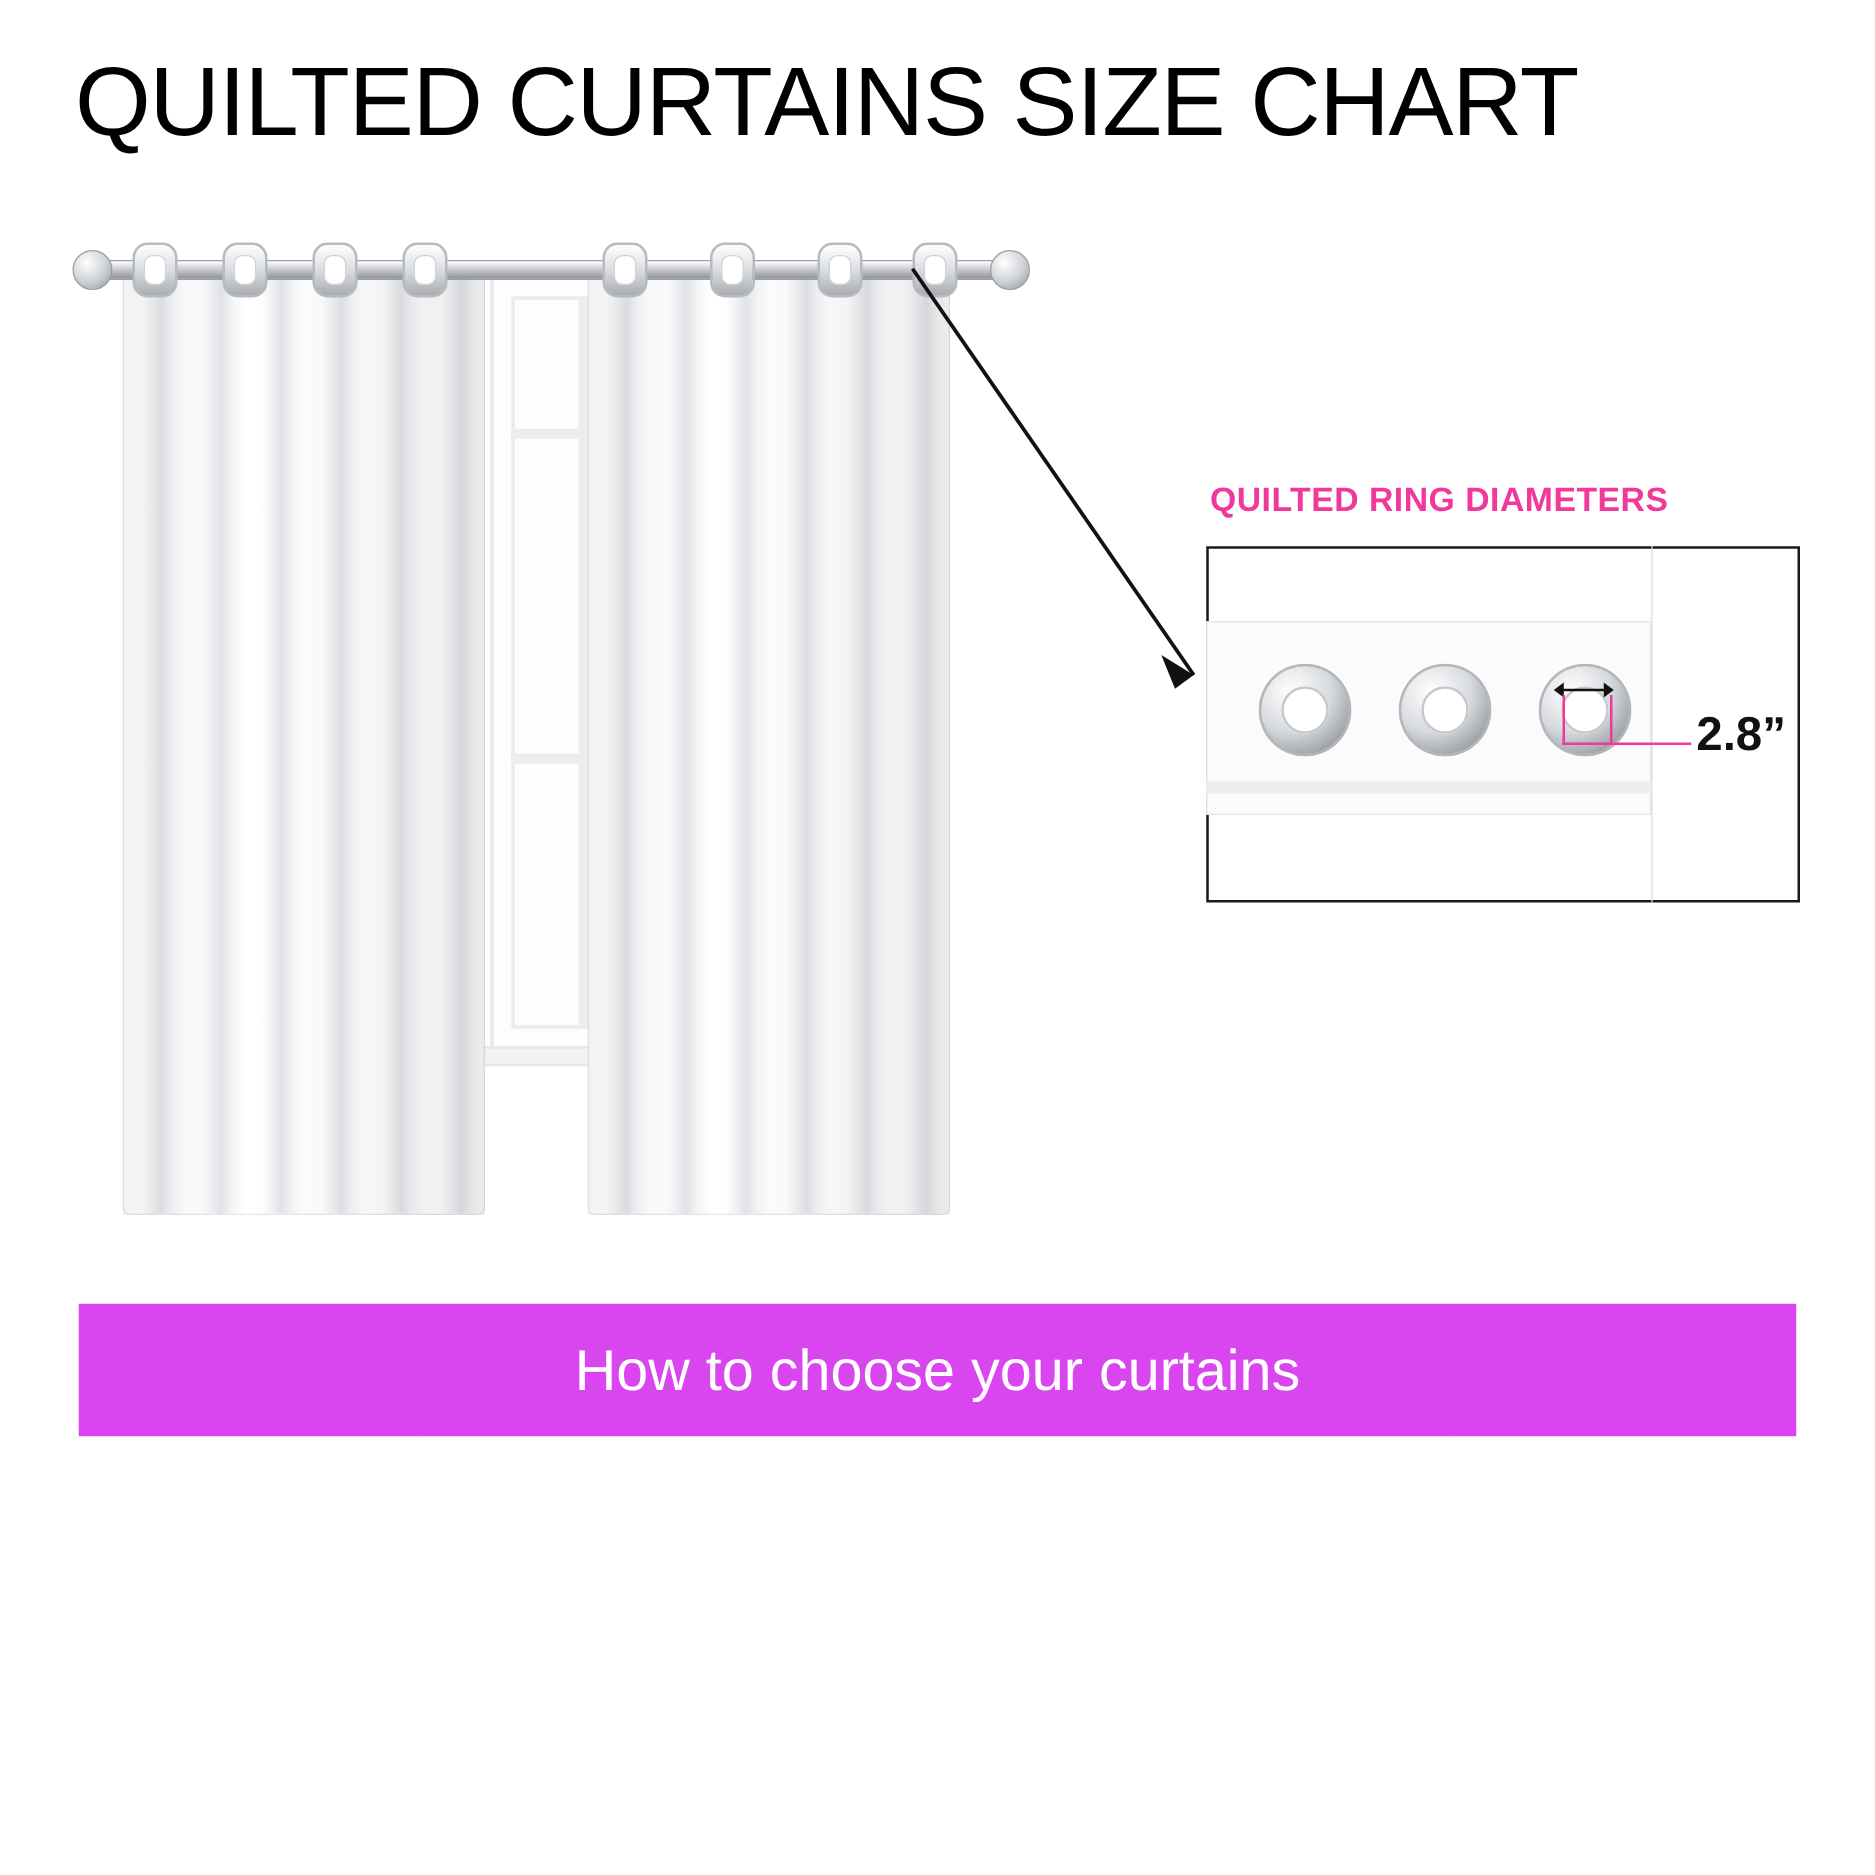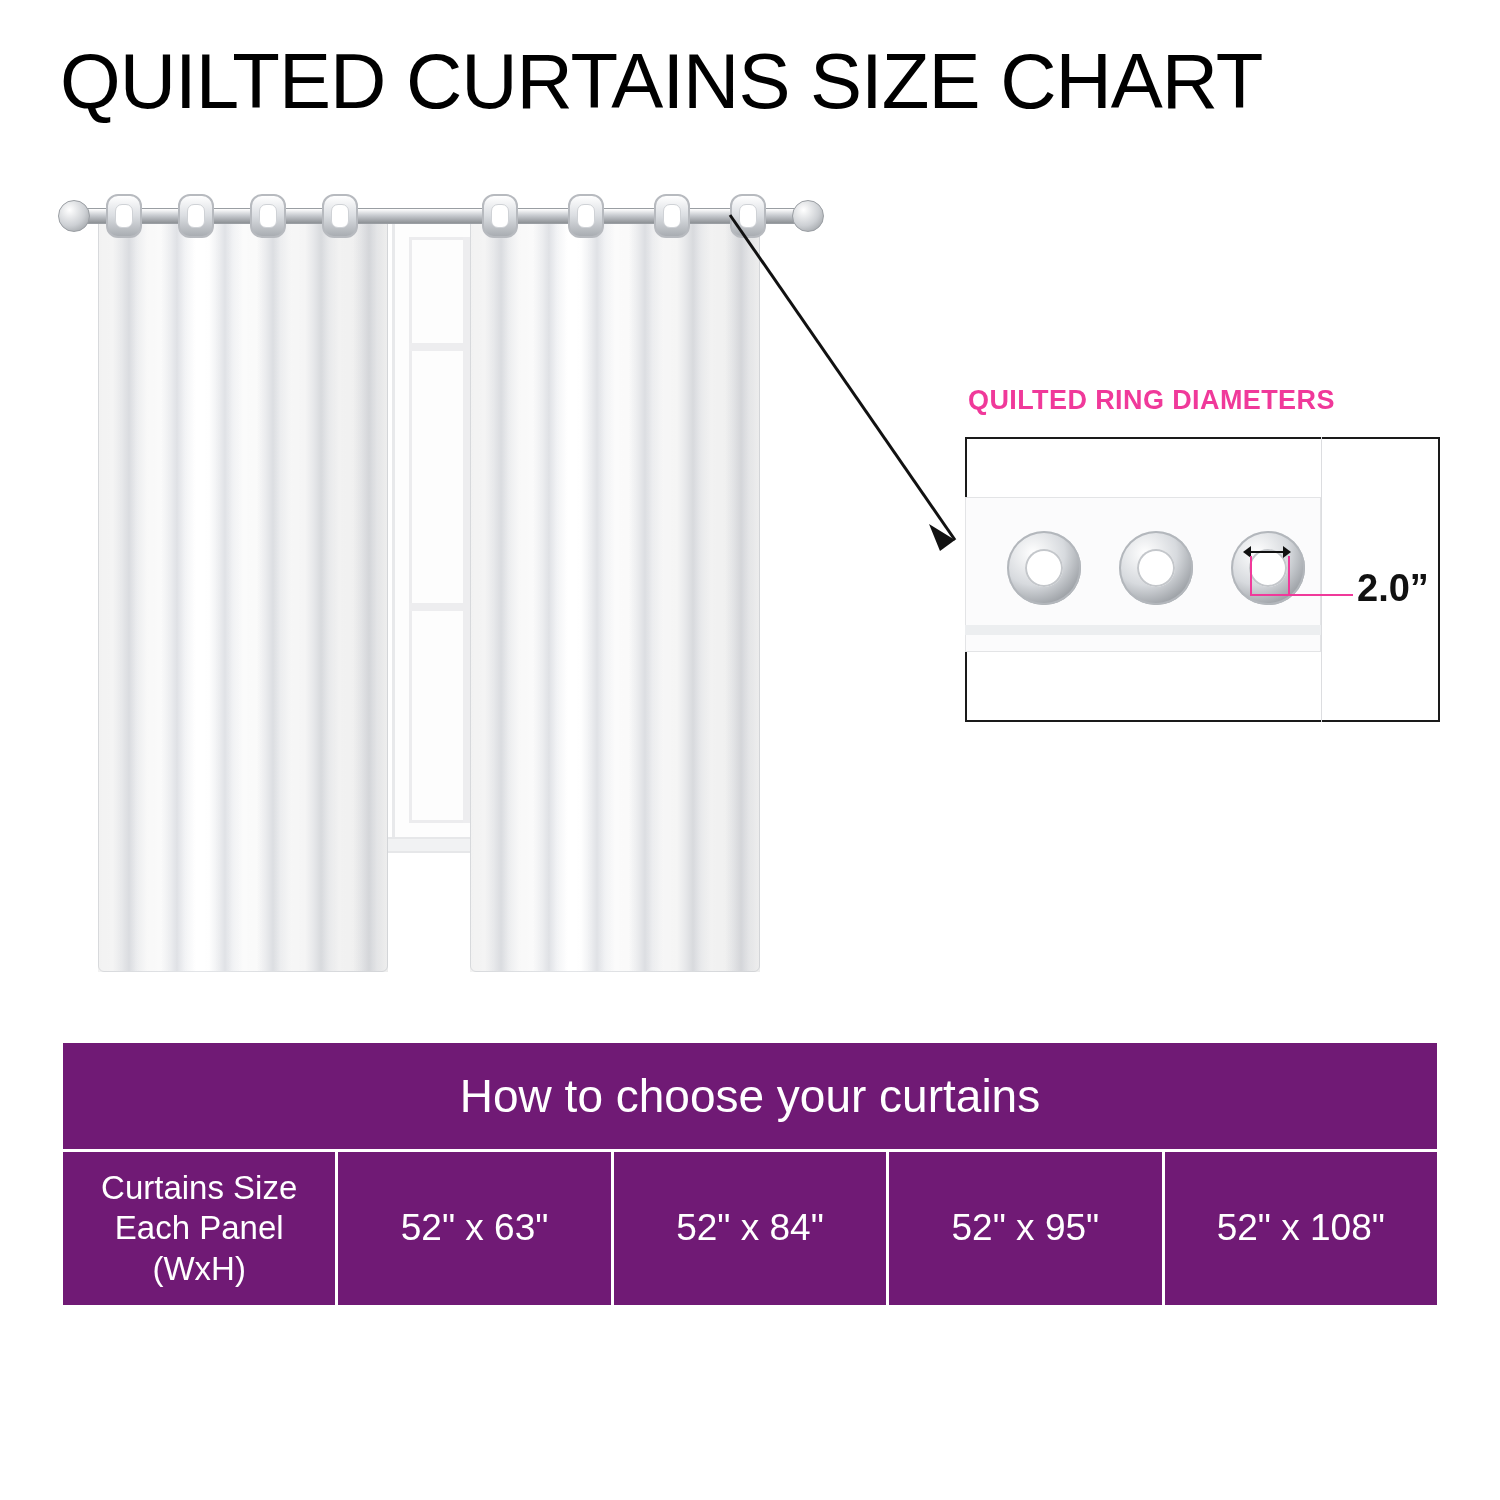--- a/index.html
+++ b/index.html
@@ -298,21 +298,21 @@
     width: 1380px;
     border: 0;
   }
   table.sizes {
     width: 1380px;
     border-collapse: collapse;
     table-layout: fixed;
   }
   table.sizes th, table.sizes td {
     border: 3px solid #ffffff;
-    background: #701a75;
+    background: #d946ef;
     color: #ffffff;
     text-align: center;
     vertical-align: middle;
   }
   table.sizes .head-row th {
     font-size: 46px;
     font-weight: normal;
     padding: 26px 10px;
     letter-spacing: 0px;
   }
@@ -383,34 +383,23 @@
 </div>
 
 <div class="meas-arrow">
   <div class="tip l"></div>
   <div class="line"></div>
   <div class="tip r"></div>
 </div>
 <div class="pink-ext-v"></div>
 <div class="pink-ext-v2"></div>
 <div class="pink-ext-h"></div>
-<div class="meas-label">2.0”</div>
+<div class="meas-label">2.8”</div>
 
 <div class="table-wrap">
   <table class="sizes">
     <tbody>
         <tr class="head-row">
       <th colspan="5">How to choose your curtains</th>
     </tr>
-    <tr>
-      <td class="rowlabel">
-        <div>Curtains Size</div>
-        <div>Each Panel</div>
-        <div>(WxH)</div>
-      </td>
-      <td class="val">52" x 63"</td>
-      <td class="val">52" x 84"</td>
-      <td class="val">52" x 95"</td>
-      <td class="val">52" x 108"</td>
-    </tr>
   </tbody>
     </table>
 </div>
 
 </body></html>

